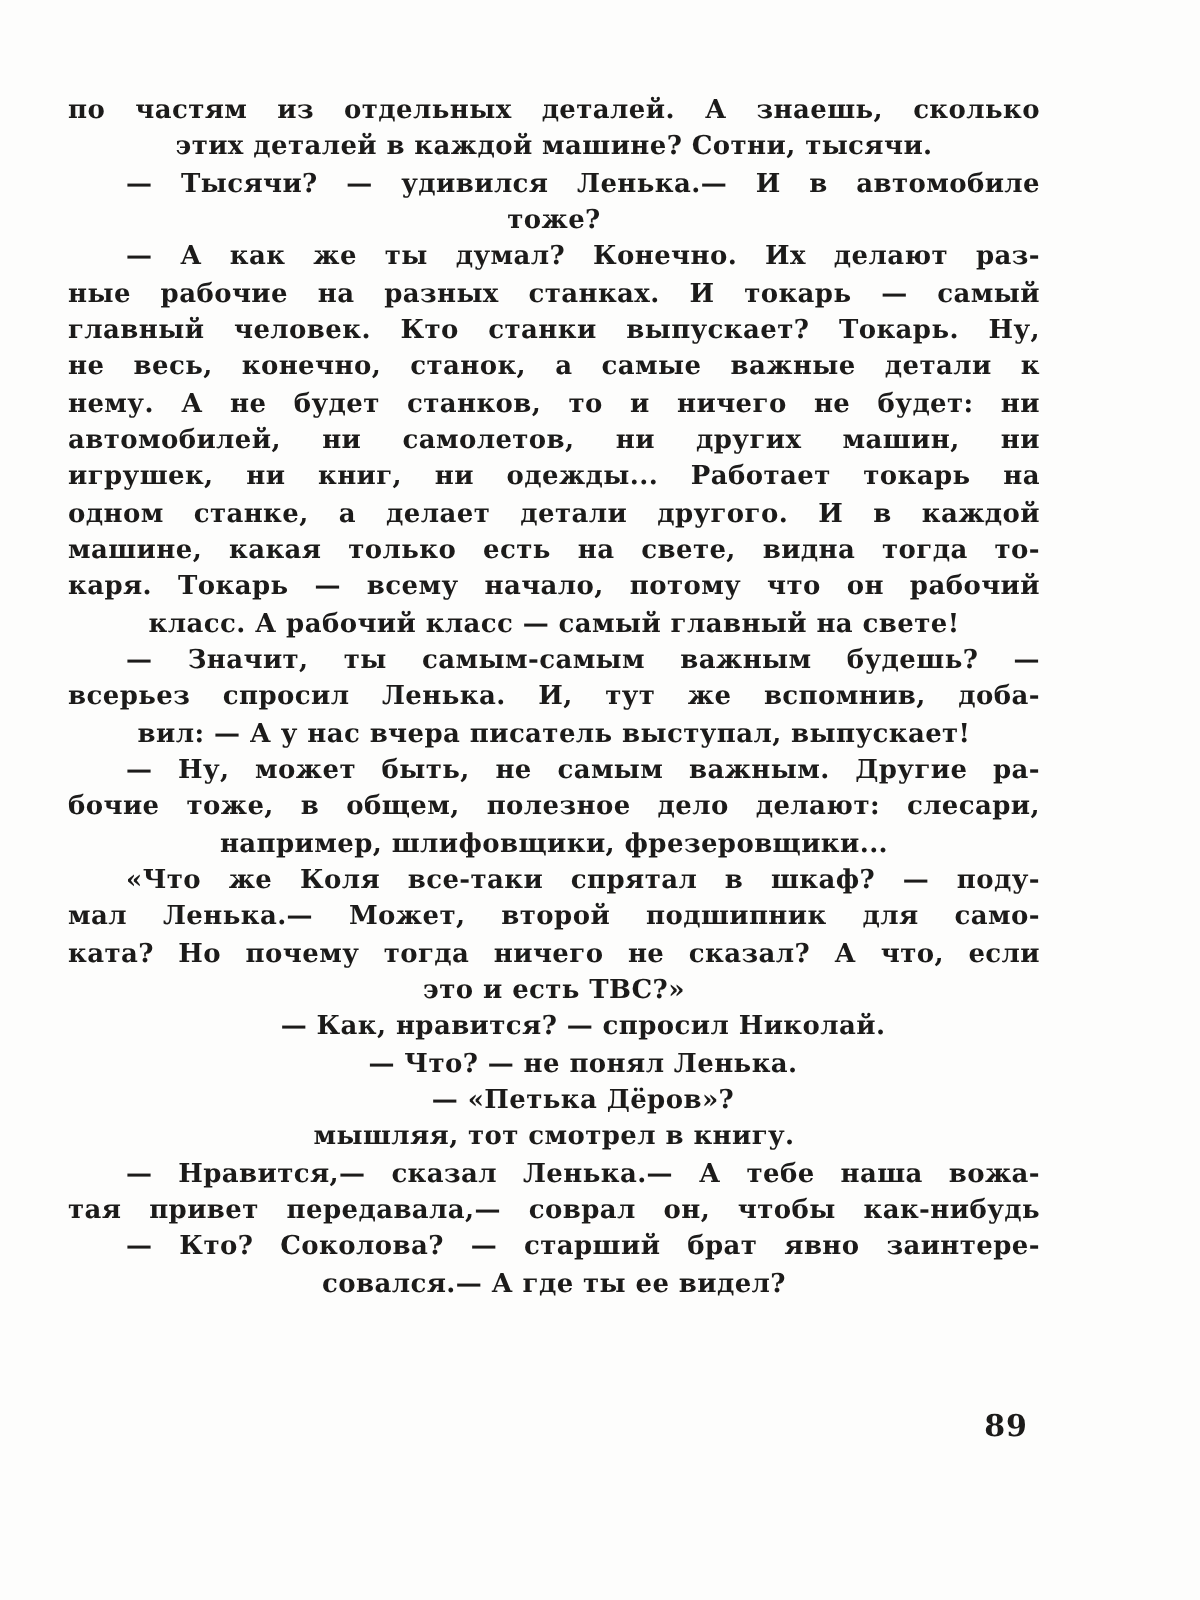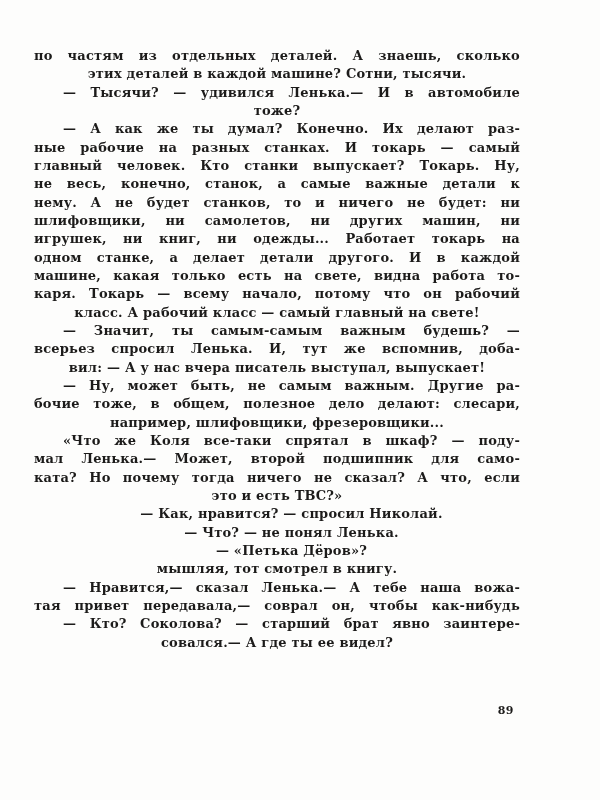--- a/index.html
+++ b/index.html
@@ -42,43 +42,43 @@
   .line.indent {
     text-indent: 29px;
   }
   .page-number {
     position: absolute;
     left: 34px;
     top: 704px;
     width: 480px;
     text-align: right;
     color: var(--ink, #1c1b1a);
-    font-size: 11px;
+    font-size: 15px;
     font-weight: 700;
     letter-spacing: 0.5px;
   }
 </style>
 </head>
 <body style="--ink: #1c1b1a; --paper: #fdfdfc;">
 
 <div class="book-page">
   <div class="text-block">
       <div class="line justify">по частям из отдельных деталей. А знаешь, сколько</div>
       <div class="line">этих деталей в каждой машине? Сотни, тысячи.</div>
       <div class="line indent justify">— Тысячи? — удивился Ленька.— И в автомобиле</div>
       <div class="line">тоже?</div>
       <div class="line indent justify">— А как же ты думал? Конечно. Их делают раз-</div>
       <div class="line justify">ные рабочие на разных станках. И токарь — самый</div>
       <div class="line justify">главный человек. Кто станки выпускает? Токарь. Ну,</div>
       <div class="line justify">не весь, конечно, станок, а самые важные детали к</div>
       <div class="line justify">нему. А не будет станков, то и ничего не будет: ни</div>
-      <div class="line justify">шлифовщики, ни самолетов, ни других машин, ни</div>
+      <div class="line justify">автомобилей, ни самолетов, ни других машин, ни</div>
       <div class="line justify">игрушек, ни книг, ни одежды... Работает токарь на</div>
       <div class="line justify">одном станке, а делает детали другого. И в каждой</div>
-      <div class="line justify">машине, какая только есть на свете, видна работа то-</div>
+      <div class="line justify">машине, какая только есть на свете, видна тогда то-</div>
       <div class="line justify">каря. Токарь — всему начало, потому что он рабочий</div>
       <div class="line">класс. А рабочий класс — самый главный на свете!</div>
       <div class="line indent justify">— Значит, ты самым-самым важным будешь? —</div>
       <div class="line justify">всерьез спросил Ленька. И, тут же вспомнив, доба-</div>
       <div class="line">вил: — А у нас вчера писатель выступал, выпускает!</div>
       <div class="line indent justify">— Ну, может быть, не самым важным. Другие ра-</div>
       <div class="line justify">бочие тоже, в общем, полезное дело делают: слесари,</div>
       <div class="line">например, шлифовщики, фрезеровщики...</div>
       <div class="line indent justify">«Что же Коля все-таки спрятал в шкаф? — поду-</div>
       <div class="line justify">мал Ленька.— Может, второй подшипник для само-</div>

